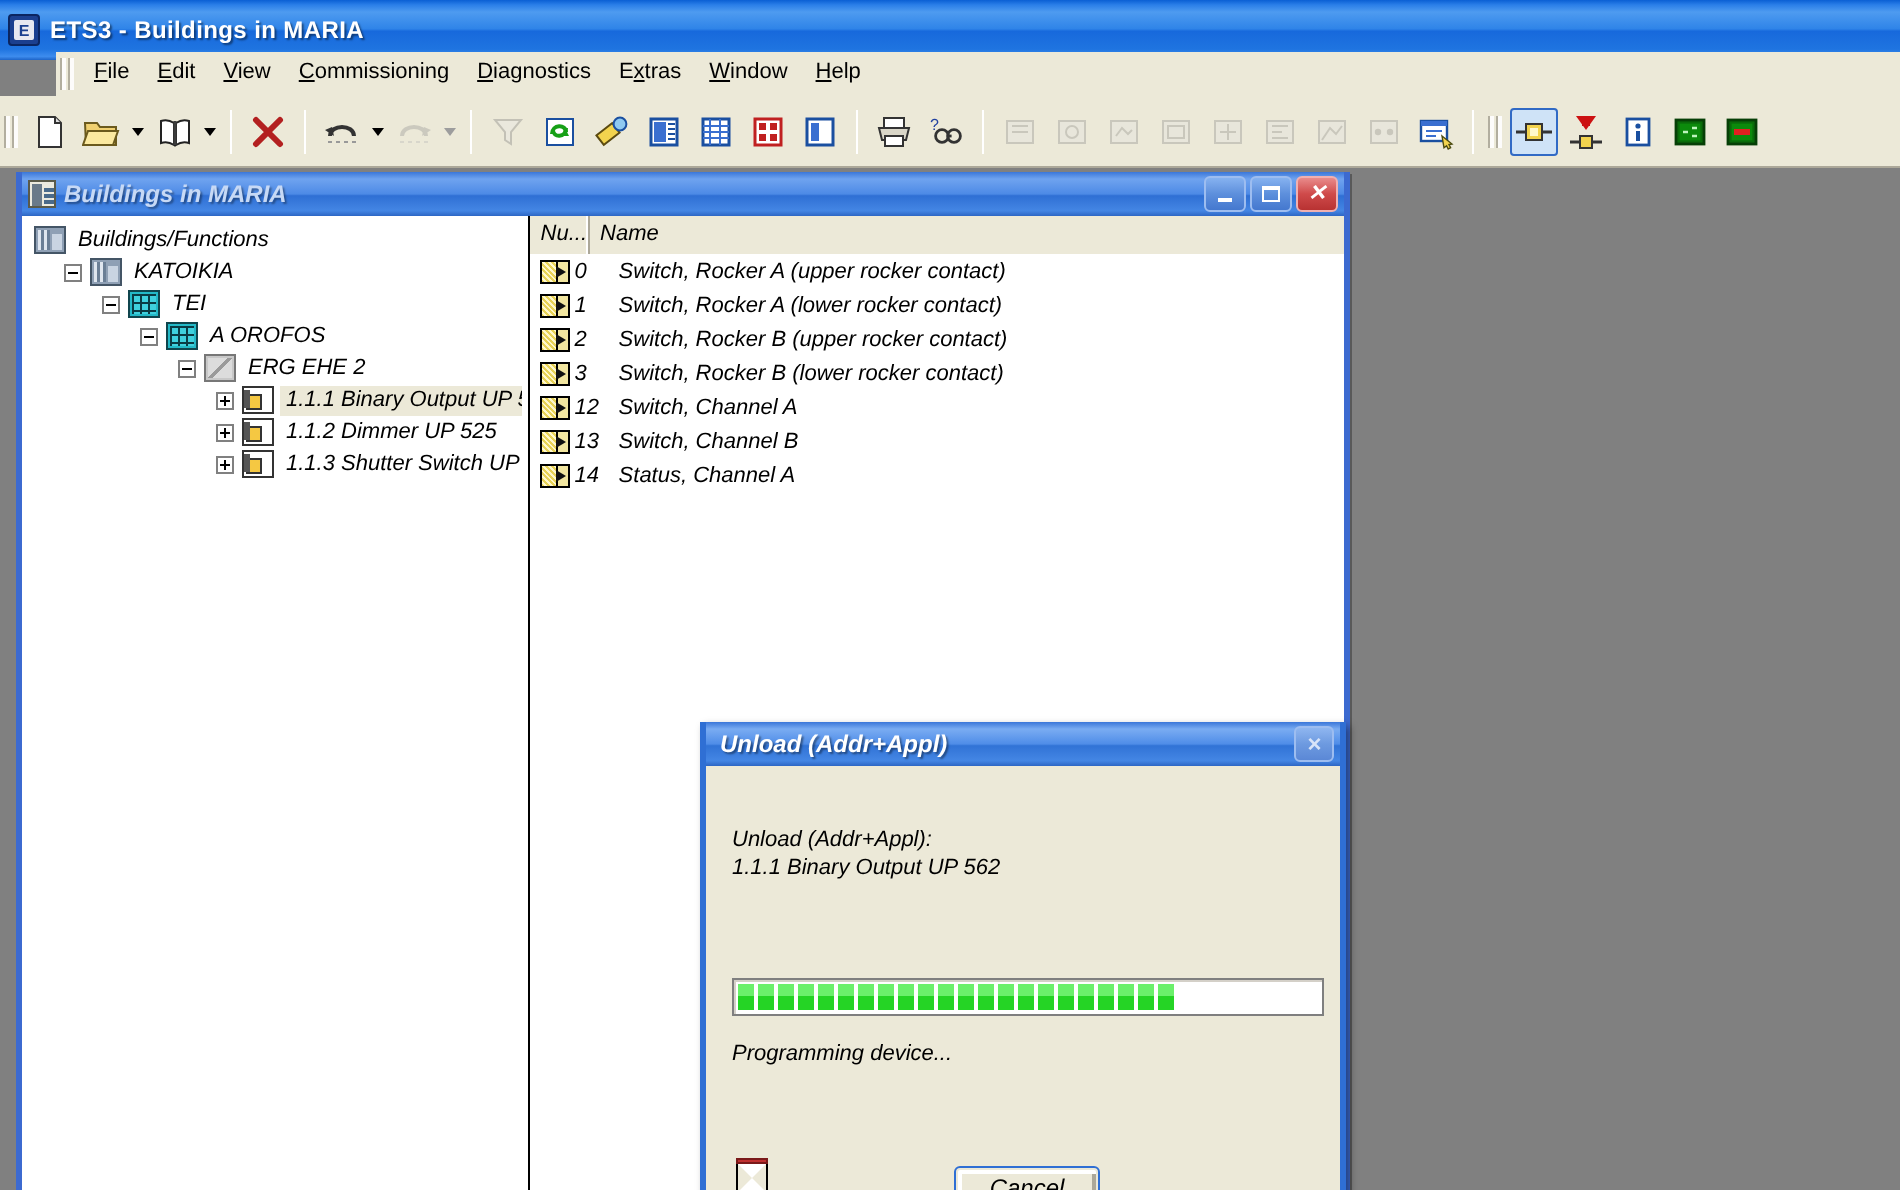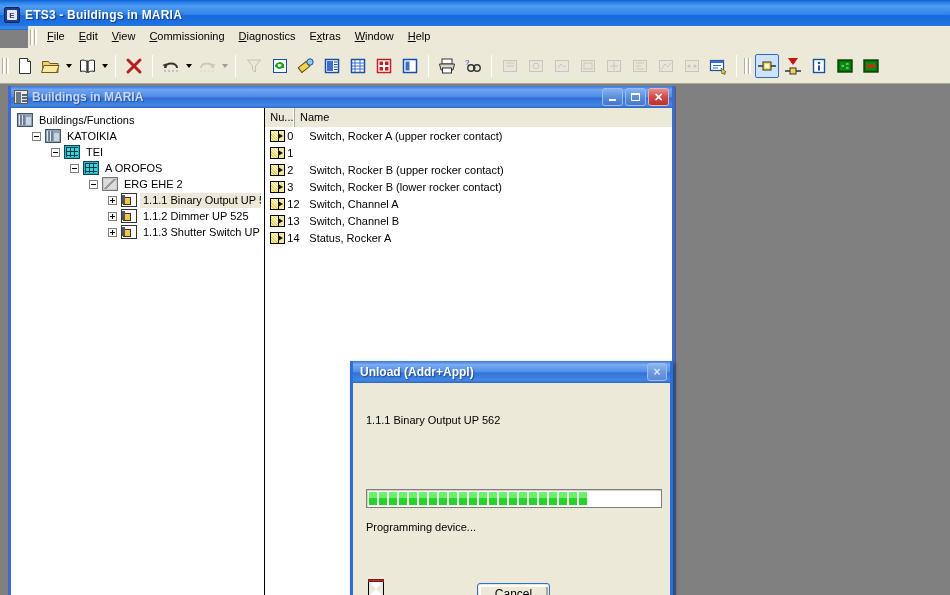--- a/index.html
+++ b/index.html
@@ -126,20 +126,21 @@
     border-top: 4px solid #000;
     display: block;
   }
   .tb-arrow.dis i { border-top-color: #9d9d9d; }
 
   
   #mdi {
     position: absolute; left: 0; top: 84px;
     width: 950px; height: 511px;
     background: #808080;
+    font-style: italic;
   }
 
   
   #childwin {
     position: absolute;
     left: 8px; top: 2px;
     width: 667px; height: 560px;
     background: #5a7edc;
     border: 3px solid #3c6ad0;
     border-top: none;
@@ -836,20 +837,21 @@
           </div>
 
           <div class="lrow">
             <div class="lic"></div>
             <div class="lnum">0</div>
             <div class="lname">Switch, Rocker A  (upper rocker contact)</div>
           </div>
           <div class="lrow">
             <div class="lic"></div>
             <div class="lnum">1</div>
+            <div class="lname">Switch, Rocker A  (lower rocker contact)</div>
           </div>
           <div class="lrow">
             <div class="lic"></div>
             <div class="lnum">2</div>
             <div class="lname">Switch, Rocker B  (upper rocker contact)</div>
           </div>
           <div class="lrow">
             <div class="lic"></div>
             <div class="lnum">3</div>
             <div class="lname">Switch, Rocker B  (lower rocker contact)</div>
@@ -860,34 +862,35 @@
             <div class="lname">Switch, Channel A</div>
           </div>
           <div class="lrow">
             <div class="lic"></div>
             <div class="lnum">13</div>
             <div class="lname">Switch, Channel B</div>
           </div>
           <div class="lrow">
             <div class="lic"></div>
             <div class="lnum">14</div>
-            <div class="lname">Status, Rocker A</div>
+            <div class="lname">Status, Channel A</div>
           </div>
         </div>
 
       </div>
 
     </div>
 
     <div id="dialog">
       <div id="dlg-titlebar">
         <div id="dlg-title-text">Unload (Addr+Appl)</div>
         <div id="dlg-close">×</div>
       </div>
       <div id="dlg-body">
+        <div class="dlg-line">Unload (Addr+Appl):</div>
         <div class="dlg-line">1.1.1 Binary Output UP 562</div>
 
         <div id="progress-outer">
           <div id="progress-fill" style="width: 76%;"></div>
         </div>
 
         <div id="status-text">Programming device...</div>
 
         <div id="hourglass">
           <div class="hg-top"></div>

